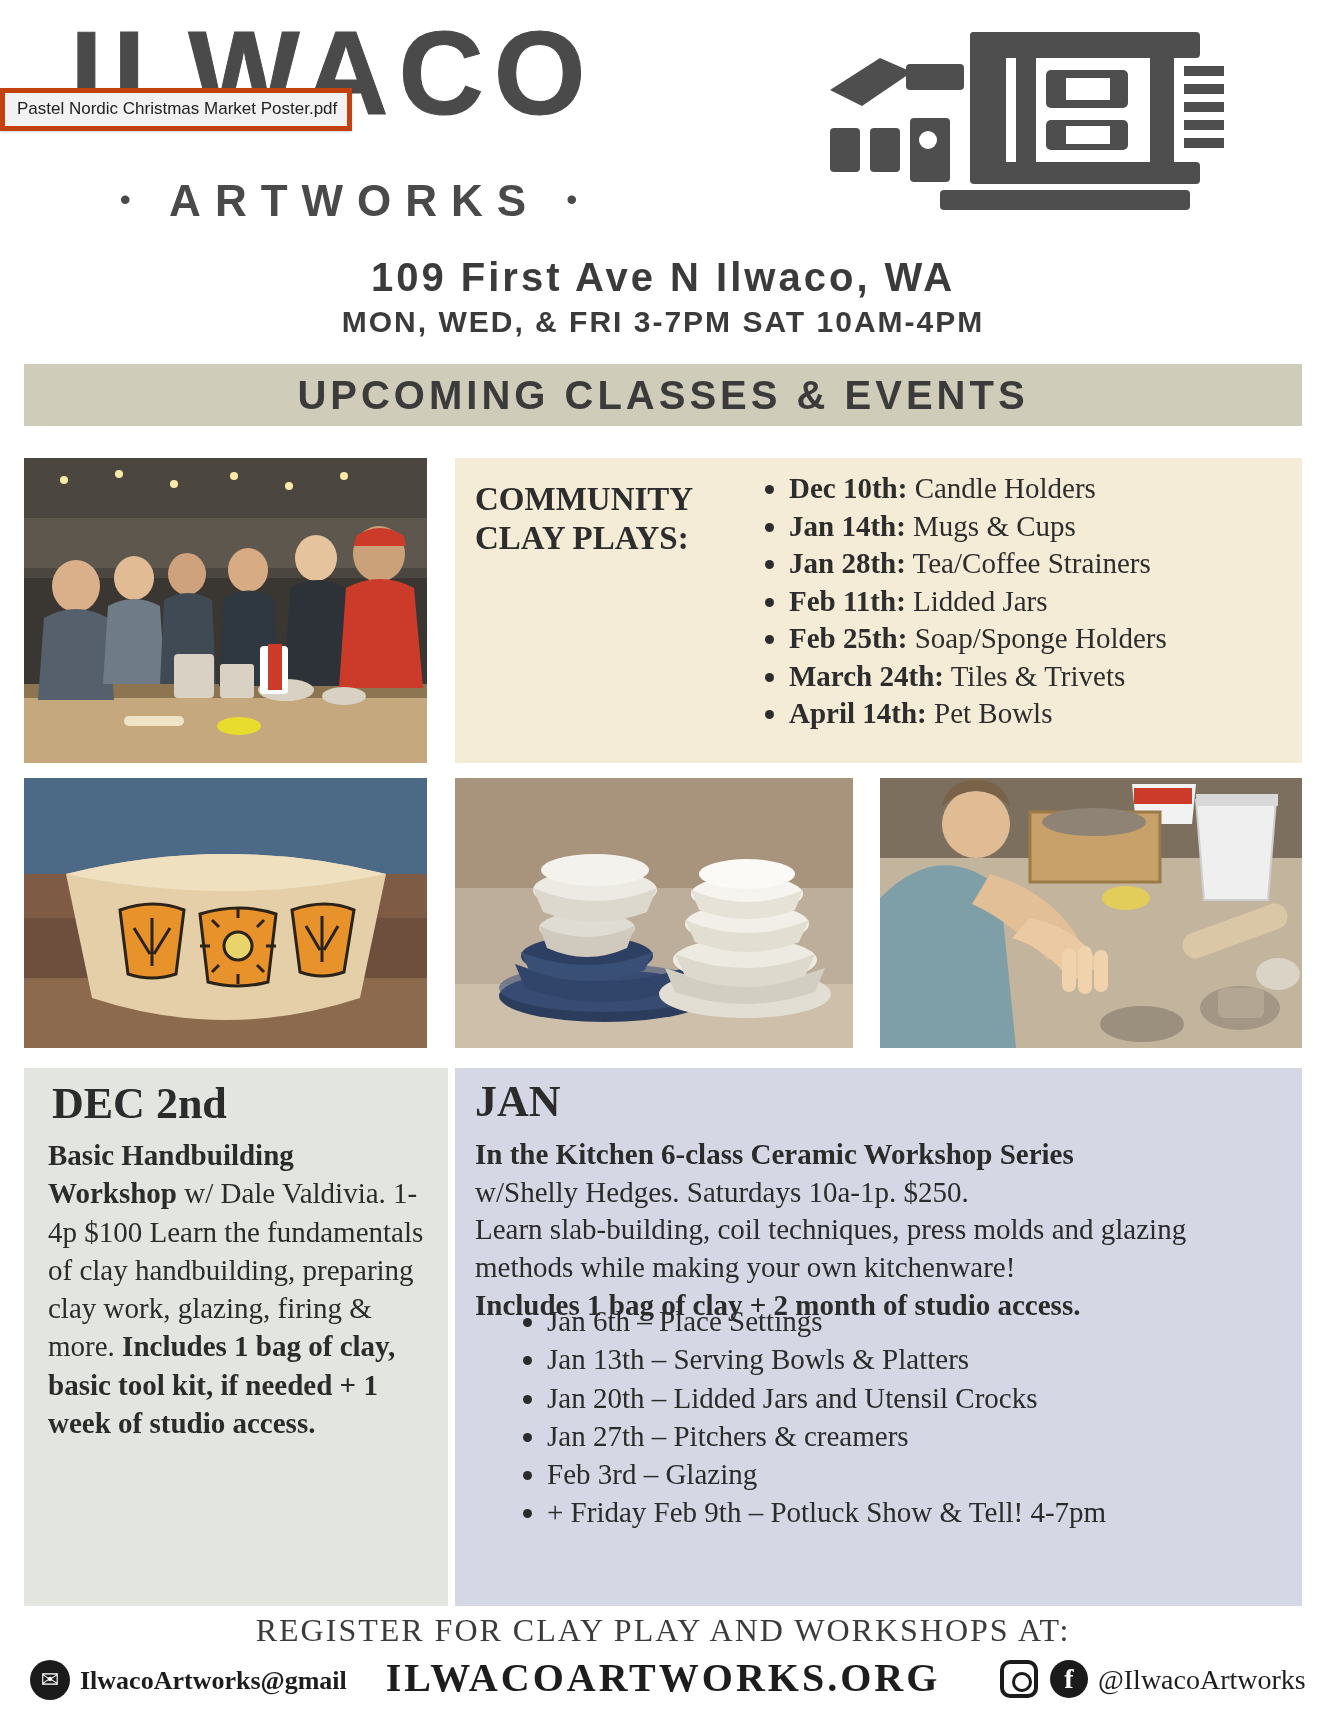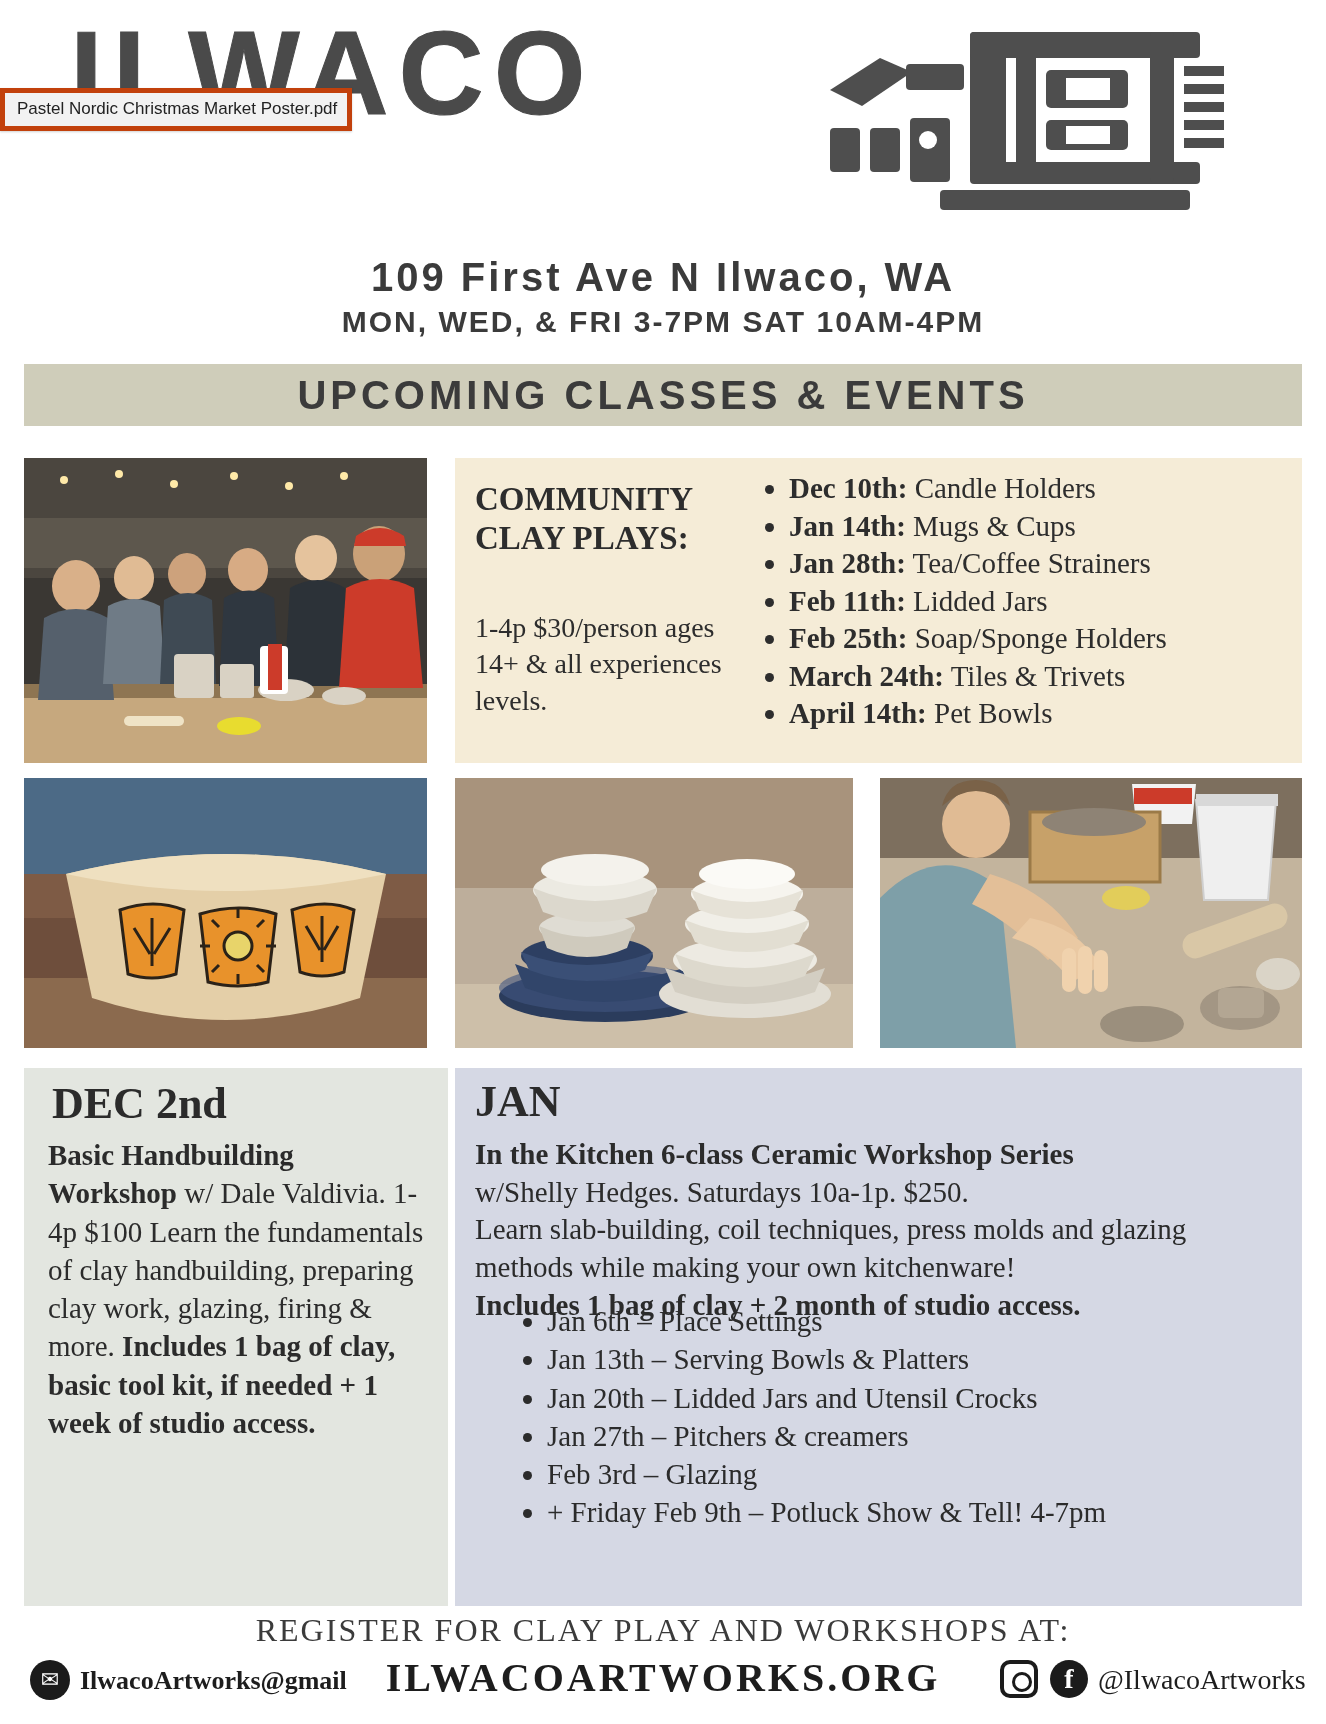--- a/index.html
+++ b/index.html
@@ -349,20 +349,25 @@
 </style>
 </head>
 <body>
 
 <div class="page">
 
   <div class="file-chip">Pastel Nordic Christmas Market Poster.pdf</div>
 
   <div class="header">
     <div class="logo-ilwaco">ILWACO</div>
+    <div class="logo-artworks">
+      <span class="logo-dot">•</span>
+      <span>ARTWORKS</span>
+      <span class="logo-dot">•</span>
+    </div>
 
     <div class="press-icon">
       <svg width="420" height="210" viewBox="0 0 420 210">
         <g fill="#4e4e4e">
           <path d="M10 70 L60 38 L92 52 L42 86 Z"></path>
           <rect x="86" y="44" width="58" height="26" rx="4"></rect>
           <rect x="150" y="12" width="36" height="150" rx="4"></rect>
           <rect x="196" y="30" width="20" height="118" rx="3"></rect>
           <rect x="150" y="12" width="230" height="26" rx="4"></rect>
           <rect x="226" y="50" width="82" height="38" rx="5"></rect>
@@ -434,21 +439,20 @@
       <rect x="100" y="258" width="60" height="10" rx="5" fill="#efe3c6"></rect>
       <ellipse cx="215" cy="268" rx="22" ry="9" fill="#e8dc2f"></ellipse>
     </svg>
   </div>
 
   <div class="clay-box">
     <div class="clay-title">
       <span>COMMUNITY</span><br>
       <span>CLAY PLAYS:</span>
     </div>
-    <div class="clay-sub">1-4p $30/person ages 14+ &amp; all experiences levels.</div>
     <ul class="clay-list">
       <li><b>Dec 10th:</b> <span>Candle Holders</span></li>
       <li><b>Jan 14th:</b> <span>Mugs &amp; Cups</span></li>
       <li><b>Jan 28th:</b> <span>Tea/Coffee Strainers</span></li>
       <li><b>Feb 11th:</b> <span>Lidded Jars</span></li>
       <li><b>Feb 25th:</b> <span>Soap/Sponge Holders</span></li>
       <li><b>March 24th:</b> <span>Tiles &amp; Trivets</span></li>
       <li><b>April 14th:</b> <span>Pet Bowls</span></li>
     </ul>
   </div>

